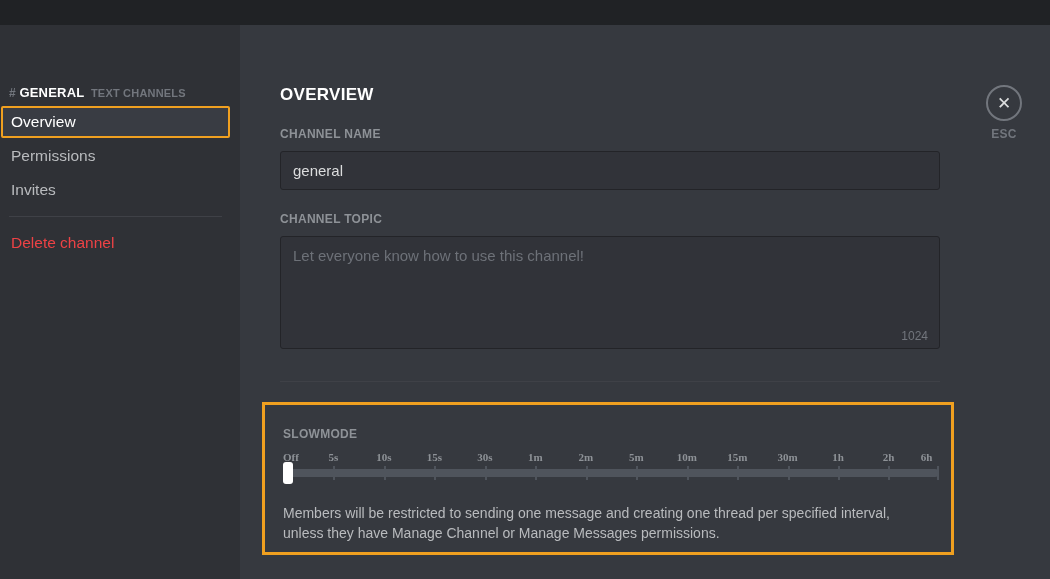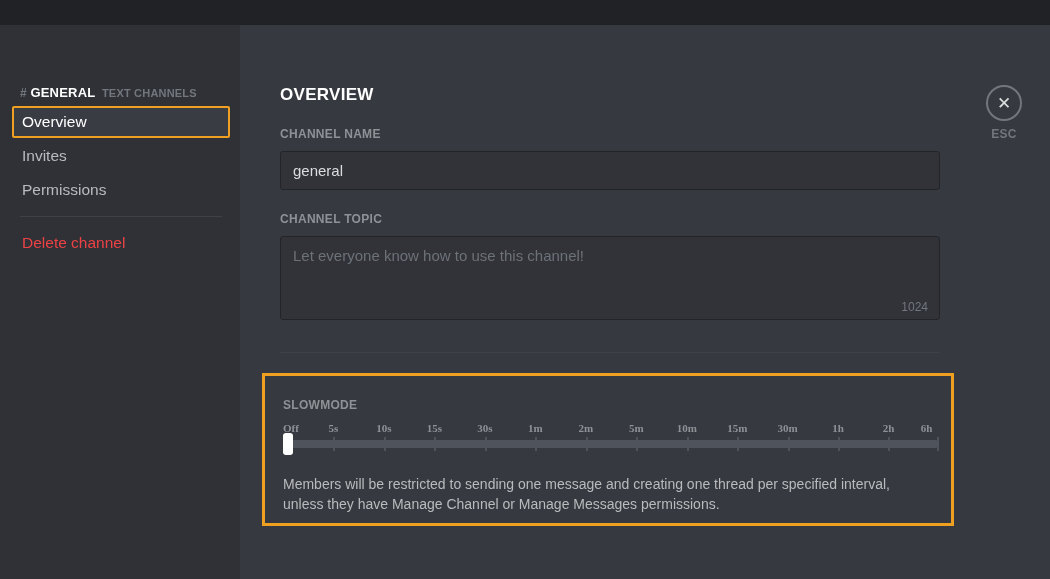--- a/index.html
+++ b/index.html
@@ -15,21 +15,21 @@
       height: 25px;
       background: #202225;
     }
     .container {
       display: flex;
       height: calc(100% - 25px);
     }
     .sidebar {
       width: 240px;
       background: #2f3136;
-      padding: 60px 10px 0 12px;
+      padding: 60px 10px 0 1px;
     }
     .sidebar-header {
       padding: 0 8px 6px 8px;
       color: #72767d;
       font-size: 12px;
       font-weight: 700;
       letter-spacing: 0.2px;
     }
     .sidebar-header .hash { color: #72767d; }
     .sidebar-header .name { color: #fff; font-weight: 700; font-size: 13px; }
@@ -88,21 +88,21 @@
       color: #dcddde;
       font-size: 15px;
       outline: none;
     }
     .textarea-wrap {
       position: relative;
       width: 660px;
     }
     .textarea {
       width: 100%;
-      height: 84px;
+      height: 113px;
       background: #313339;
       border: 1px solid #232428;
       border-radius: 3px;
       padding: 10px 12px;
       color: #dcddde;
       font-size: 15px;
       outline: none;
       resize: none;
       font-family: inherit;
     }
@@ -218,24 +218,24 @@
     <div class="sidebar-header">
       <span class="hash">#</span>
       <span class="name">GENERAL</span>
       <span class="subtitle">TEXT CHANNELS</span>
     </div>
 
     <div class="sidebar-item active">
       <span>Overview</span>
     </div>
     <div class="sidebar-item">
+      <span>Permissions</span>
+    </div>
+    <div class="sidebar-item">
       <span>Invites</span>
-    </div>
-    <div class="sidebar-item">
-      <span>Permissions</span>
     </div>
 
     <div class="sidebar-divider"></div>
 
     <div class="sidebar-item danger">
       <span>Delete channel</span>
     </div>
   </div>
 
   <div class="main">

